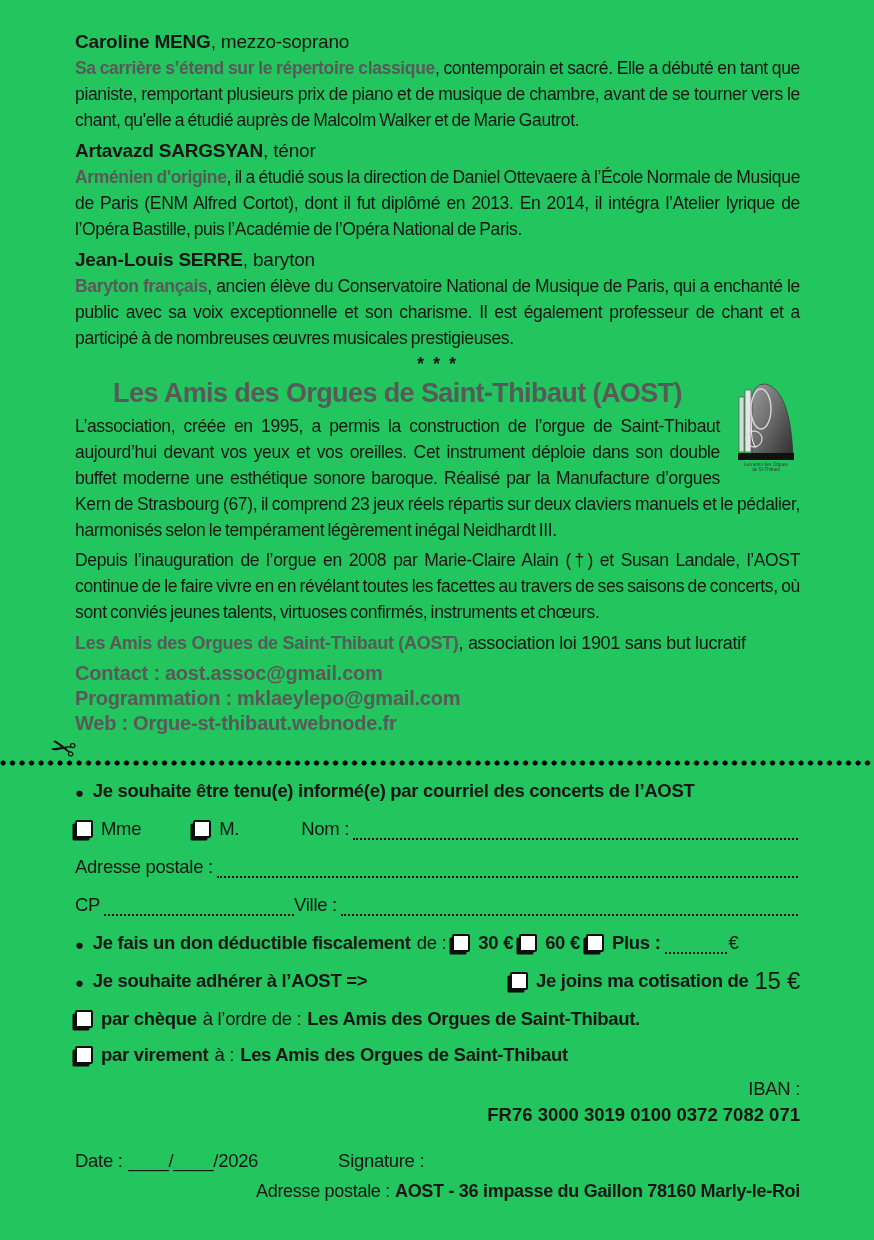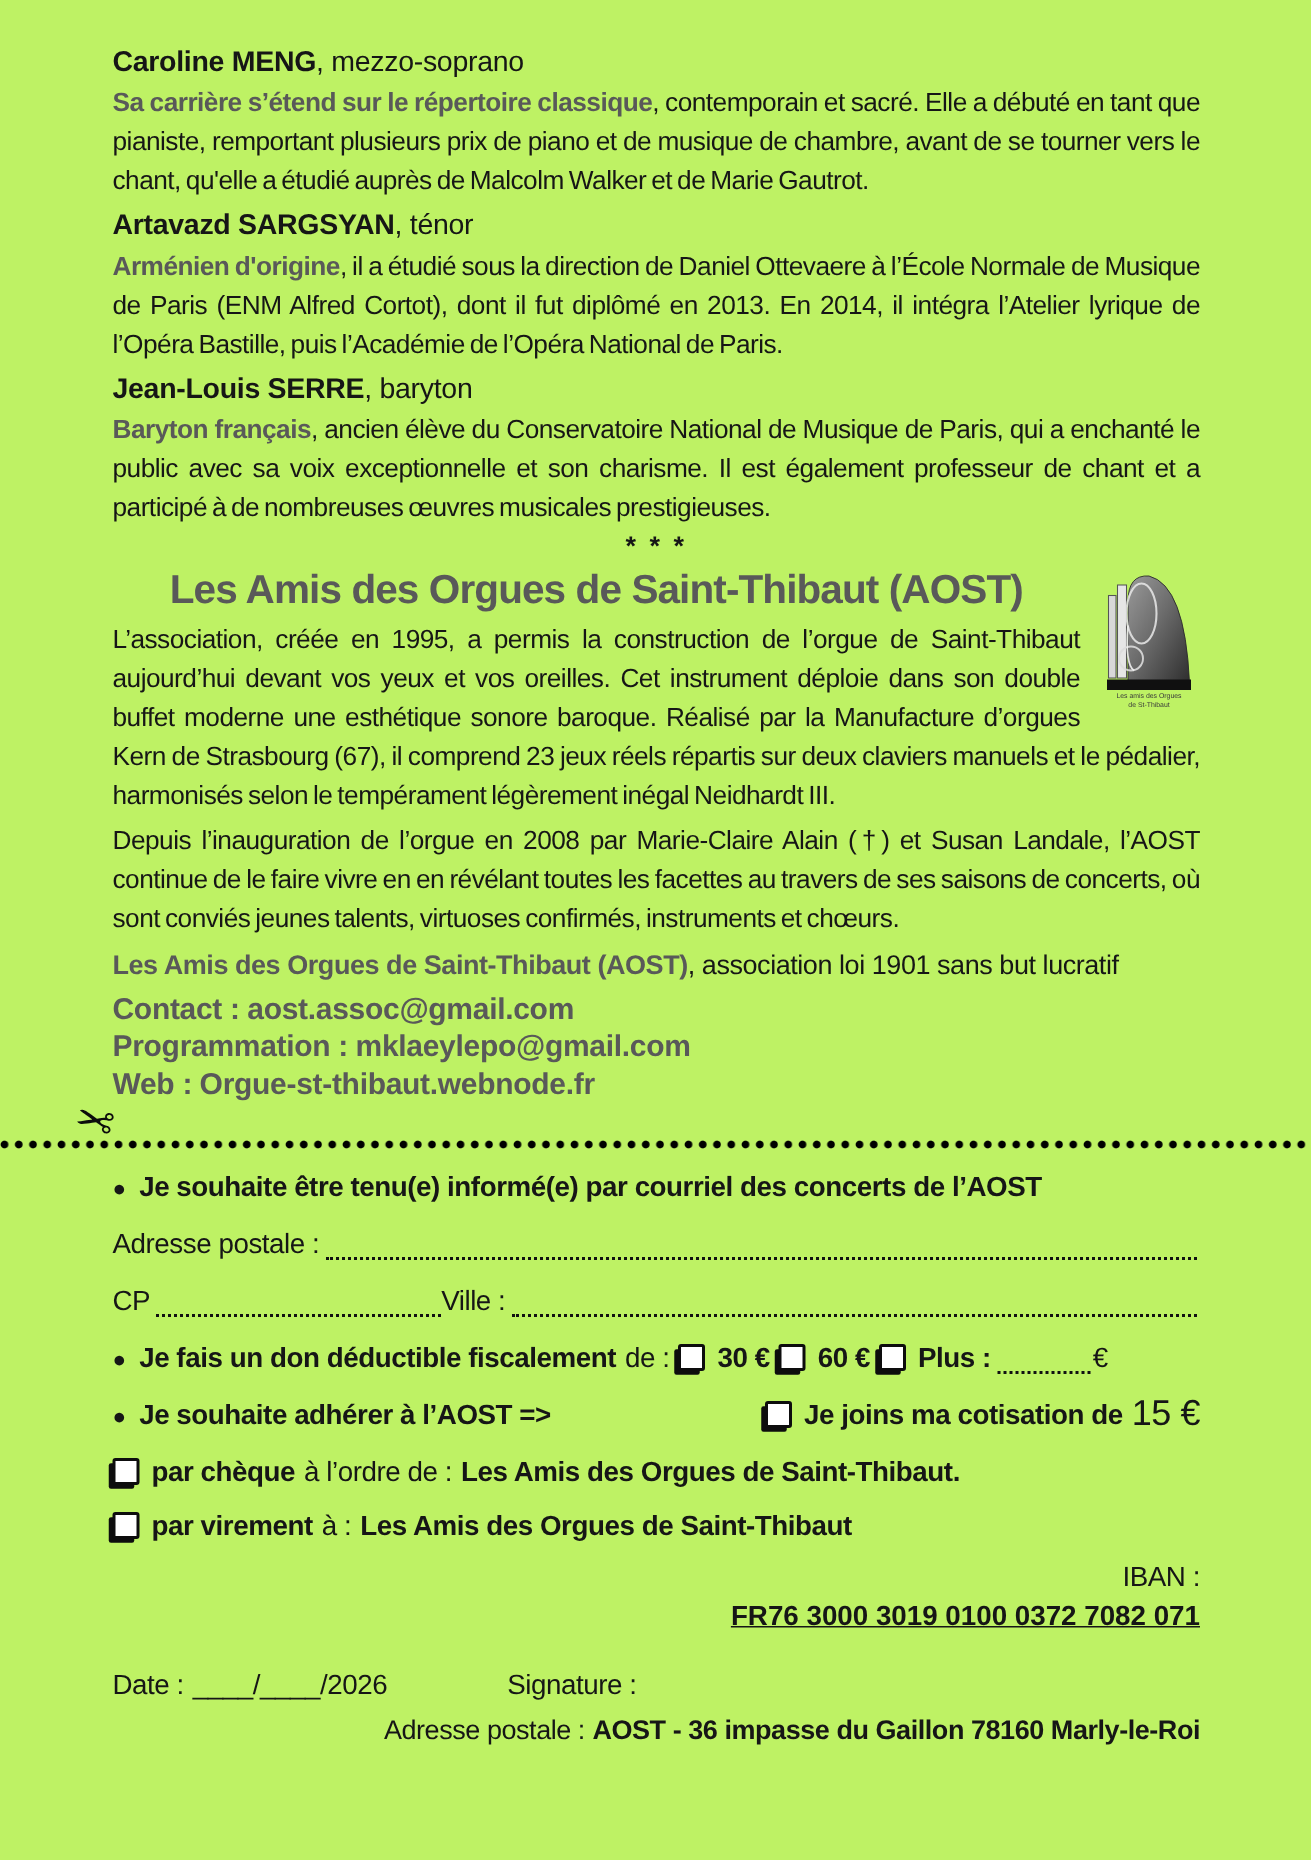--- a/index.html
+++ b/index.html
@@ -1,18 +1,18 @@
 <!DOCTYPE html>
 <html><head>
 <meta charset="utf-8">
 <style>
   html,body{margin:0;padding:0;background:#ffffff;}
   .page{
     width:874px;height:1240px;box-sizing:border-box;overflow:hidden;
-    background:#bef264;color:#161616;position:relative;
+    background:#22c55e;color:#161616;position:relative;
     padding:30px 74px 0 75px;
     font-family:"Liberation Sans","DejaVu Sans",sans-serif;
   }
   
   .artist-name{font-size:19px;font-weight:bold;line-height:23px;margin:6px 0 2px;letter-spacing:-0.2px;}
   .artist-name:first-child{margin-top:0;}
   .artist-name .role{font-weight:normal;}
   .bio{font-size:17.5px;line-height:26px;text-align:justify;margin:0 0 2px;
        letter-spacing:-0.35px;word-spacing:-1.2px;}
   .lead{font-weight:bold;color:#595959;}
@@ -40,21 +40,21 @@
   .bullet{font-size:15px;line-height:15px;margin:0 9px 4px 0;flex:0 0 auto;}
   .cb{width:14px;height:14px;border:2.6px solid #0d0d0d;border-radius:2px;background:#fff;
       box-shadow:-3px 3px 0 -0.5px #0d0d0d;flex:0 0 auto;margin:0 8px 4px 0;}
   .dots{border-bottom:2.2px dotted #111;height:16px;flex:0 0 auto;margin:0 2px 2px 4px;}
   .dots.fill{flex:1 1 auto;}
   .sp{display:inline-block;flex:0 0 auto;}
   .seg{margin-right:6px;white-space:nowrap;}
   .big{font-size:24px;font-weight:normal;line-height:26px;margin-left:6px;white-space:nowrap;}
   .right-group{margin-left:auto;display:flex;align-items:flex-end;}
   .iban-row{margin-left:182px;flex-direction:column;}
-  .iban-val{font-weight:bold;margin-left:6px;letter-spacing:0;text-decoration:underline;}
+  .iban-val{font-weight:bold;margin-left:6px;letter-spacing:0;}
   .date-row{margin-top:20px;}
   .sig{margin-left:80px;}
   .footer{ text-align:right;font-size:18px;line-height:23px;margin-top:6px;letter-spacing:-0.3px;}
   .footer .b{margin-left:5px;}
 </style>
 </head>
 <body>
 
 <div class="page">
 
@@ -109,20 +109,30 @@
     <div class="dotline"></div>
   </div>
 
   <section class="form">
 
     <div class="frow first">
       <span class="bullet">●</span>
       <span class="b">Je souhaite être tenu(e) informé(e) par courriel des concerts de l’AOST</span>
     </div>
 
+    <div class="frow">
+      <span class="cb"></span>
+      <span>Mme</span>
+      <span class="sp" style="width:52px"></span>
+      <span class="cb"></span>
+      <span>M.</span>
+      <span class="sp" style="width:62px"></span>
+      <span>Nom :</span>
+      <span class="dots fill"></span>
+    </div>
 
 
     <div class="frow">
       <span>Adresse postale :</span>
       <span class="dots fill"></span>
     </div>
 
     <div class="frow">
       <span>CP</span>
       <span class="dots" style="width:190px;margin-right:0"></span>

